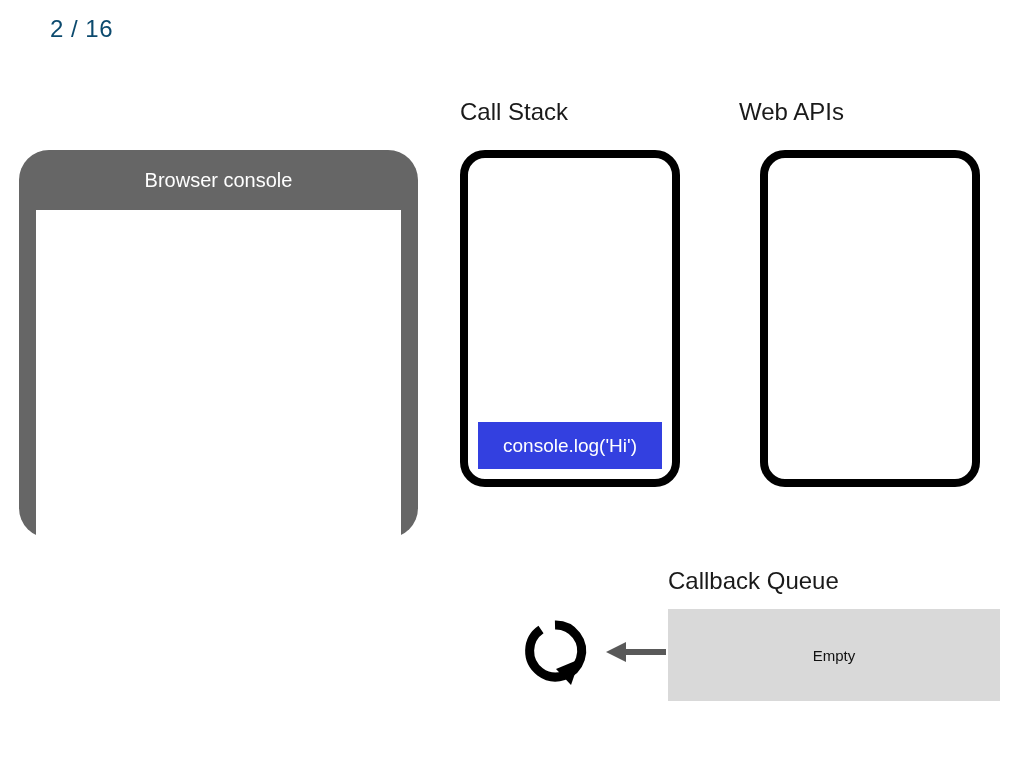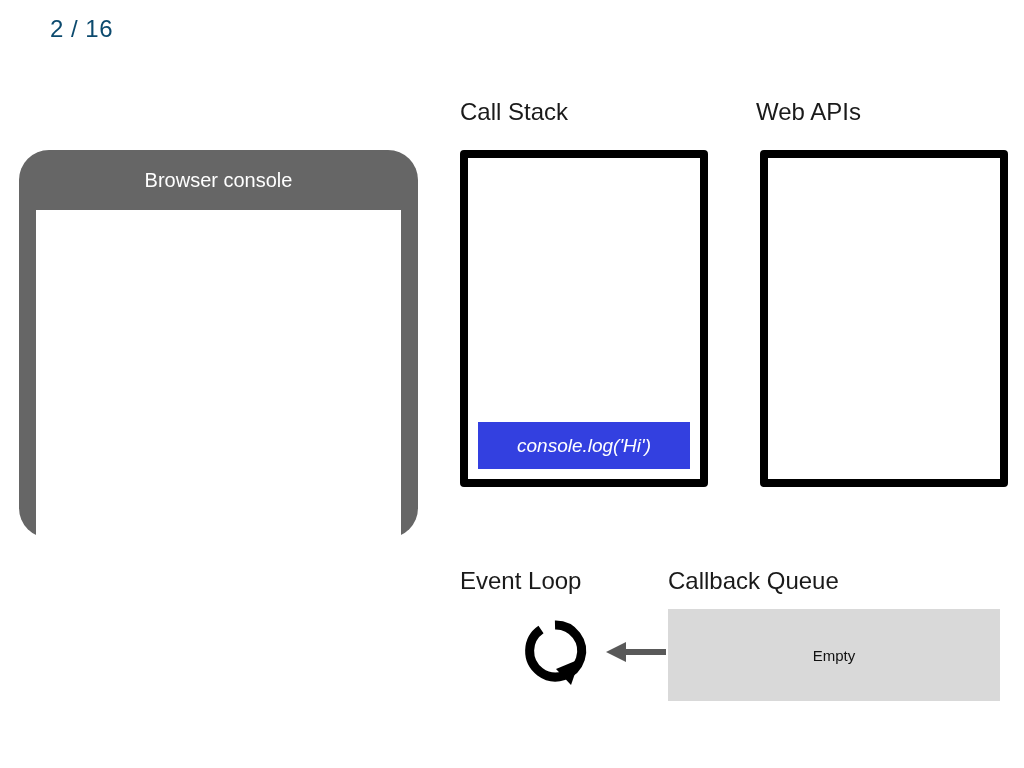--- a/index.html
+++ b/index.html
@@ -82,52 +82,51 @@
     text-align: left;
     color: #1a1a1a;
     white-space: nowrap;
   }
   .title-call-stack {
     left: 460px;
     top: 97px;
     width: 248px;
   }
   .title-web-apis {
-    left: 756px;
+    left: 739px;
     top: 97px;
     width: 248px;
   }
   .title-event-loop {
     left: 460px;
     top: 566px;
     width: 188px;
   }
   .title-callback-queue {
     left: 668px;
     top: 566px;
     width: 332px;
   }
 
   
   .device-box {
     position: absolute;
     top: 150px;
-    width: 248px;
+    width: 220px;
     height: 337px;
     border: 8px solid #000000;
-    border-radius: 4px;
+    border-radius: 25px;
     background: #ffffff;
     box-sizing: border-box;
     display: flex;
     flex-direction: column;
     justify-content: flex-end;
     align-items: stretch;
     padding: 10px;
     overflow: hidden;
-    font-style: italic;
   }
   .box-call-stack { left: 460px; }
   .box-web-apis   { left: 760px; }
 
   
   .stack-frame {
     background: #3340e0;
     color: #ffffff;
     font-size: 19px;
     line-height: 47px;
@@ -189,21 +188,20 @@
   </div>
 
   <div class="section-title title-call-stack">Call Stack</div>
   <div class="device-box box-call-stack" id="call-stack-box">
       <div class="stack-frame" style="background: rgb(51, 64, 224);">console.log('Hi')</div>
     </div>
 
   <div class="section-title title-web-apis">Web APIs</div>
   <div class="device-box box-web-apis" id="web-apis-box"></div>
 
-  <div class="section-title title-event-loop">Event Loop</div>
   <div class="event-loop-icon">
     <svg viewBox="0 0 74 80" width="74" height="80" aria-hidden="true">
       <path d="M37 12
                A 26 26 0 1 1 23 16.5" fill="none" stroke="#000000" stroke-width="9" stroke-linecap="butt"></path>
       <polygon points="62,46 53,72 38,56" fill="#000000"></polygon>
     </svg>
   </div>
   <div class="event-loop-arrow">
     <svg viewBox="0 0 62 30" width="62" height="30" aria-hidden="true">
       <line x1="62" y1="15" x2="20" y2="15" stroke="#595959" stroke-width="6"></line>

